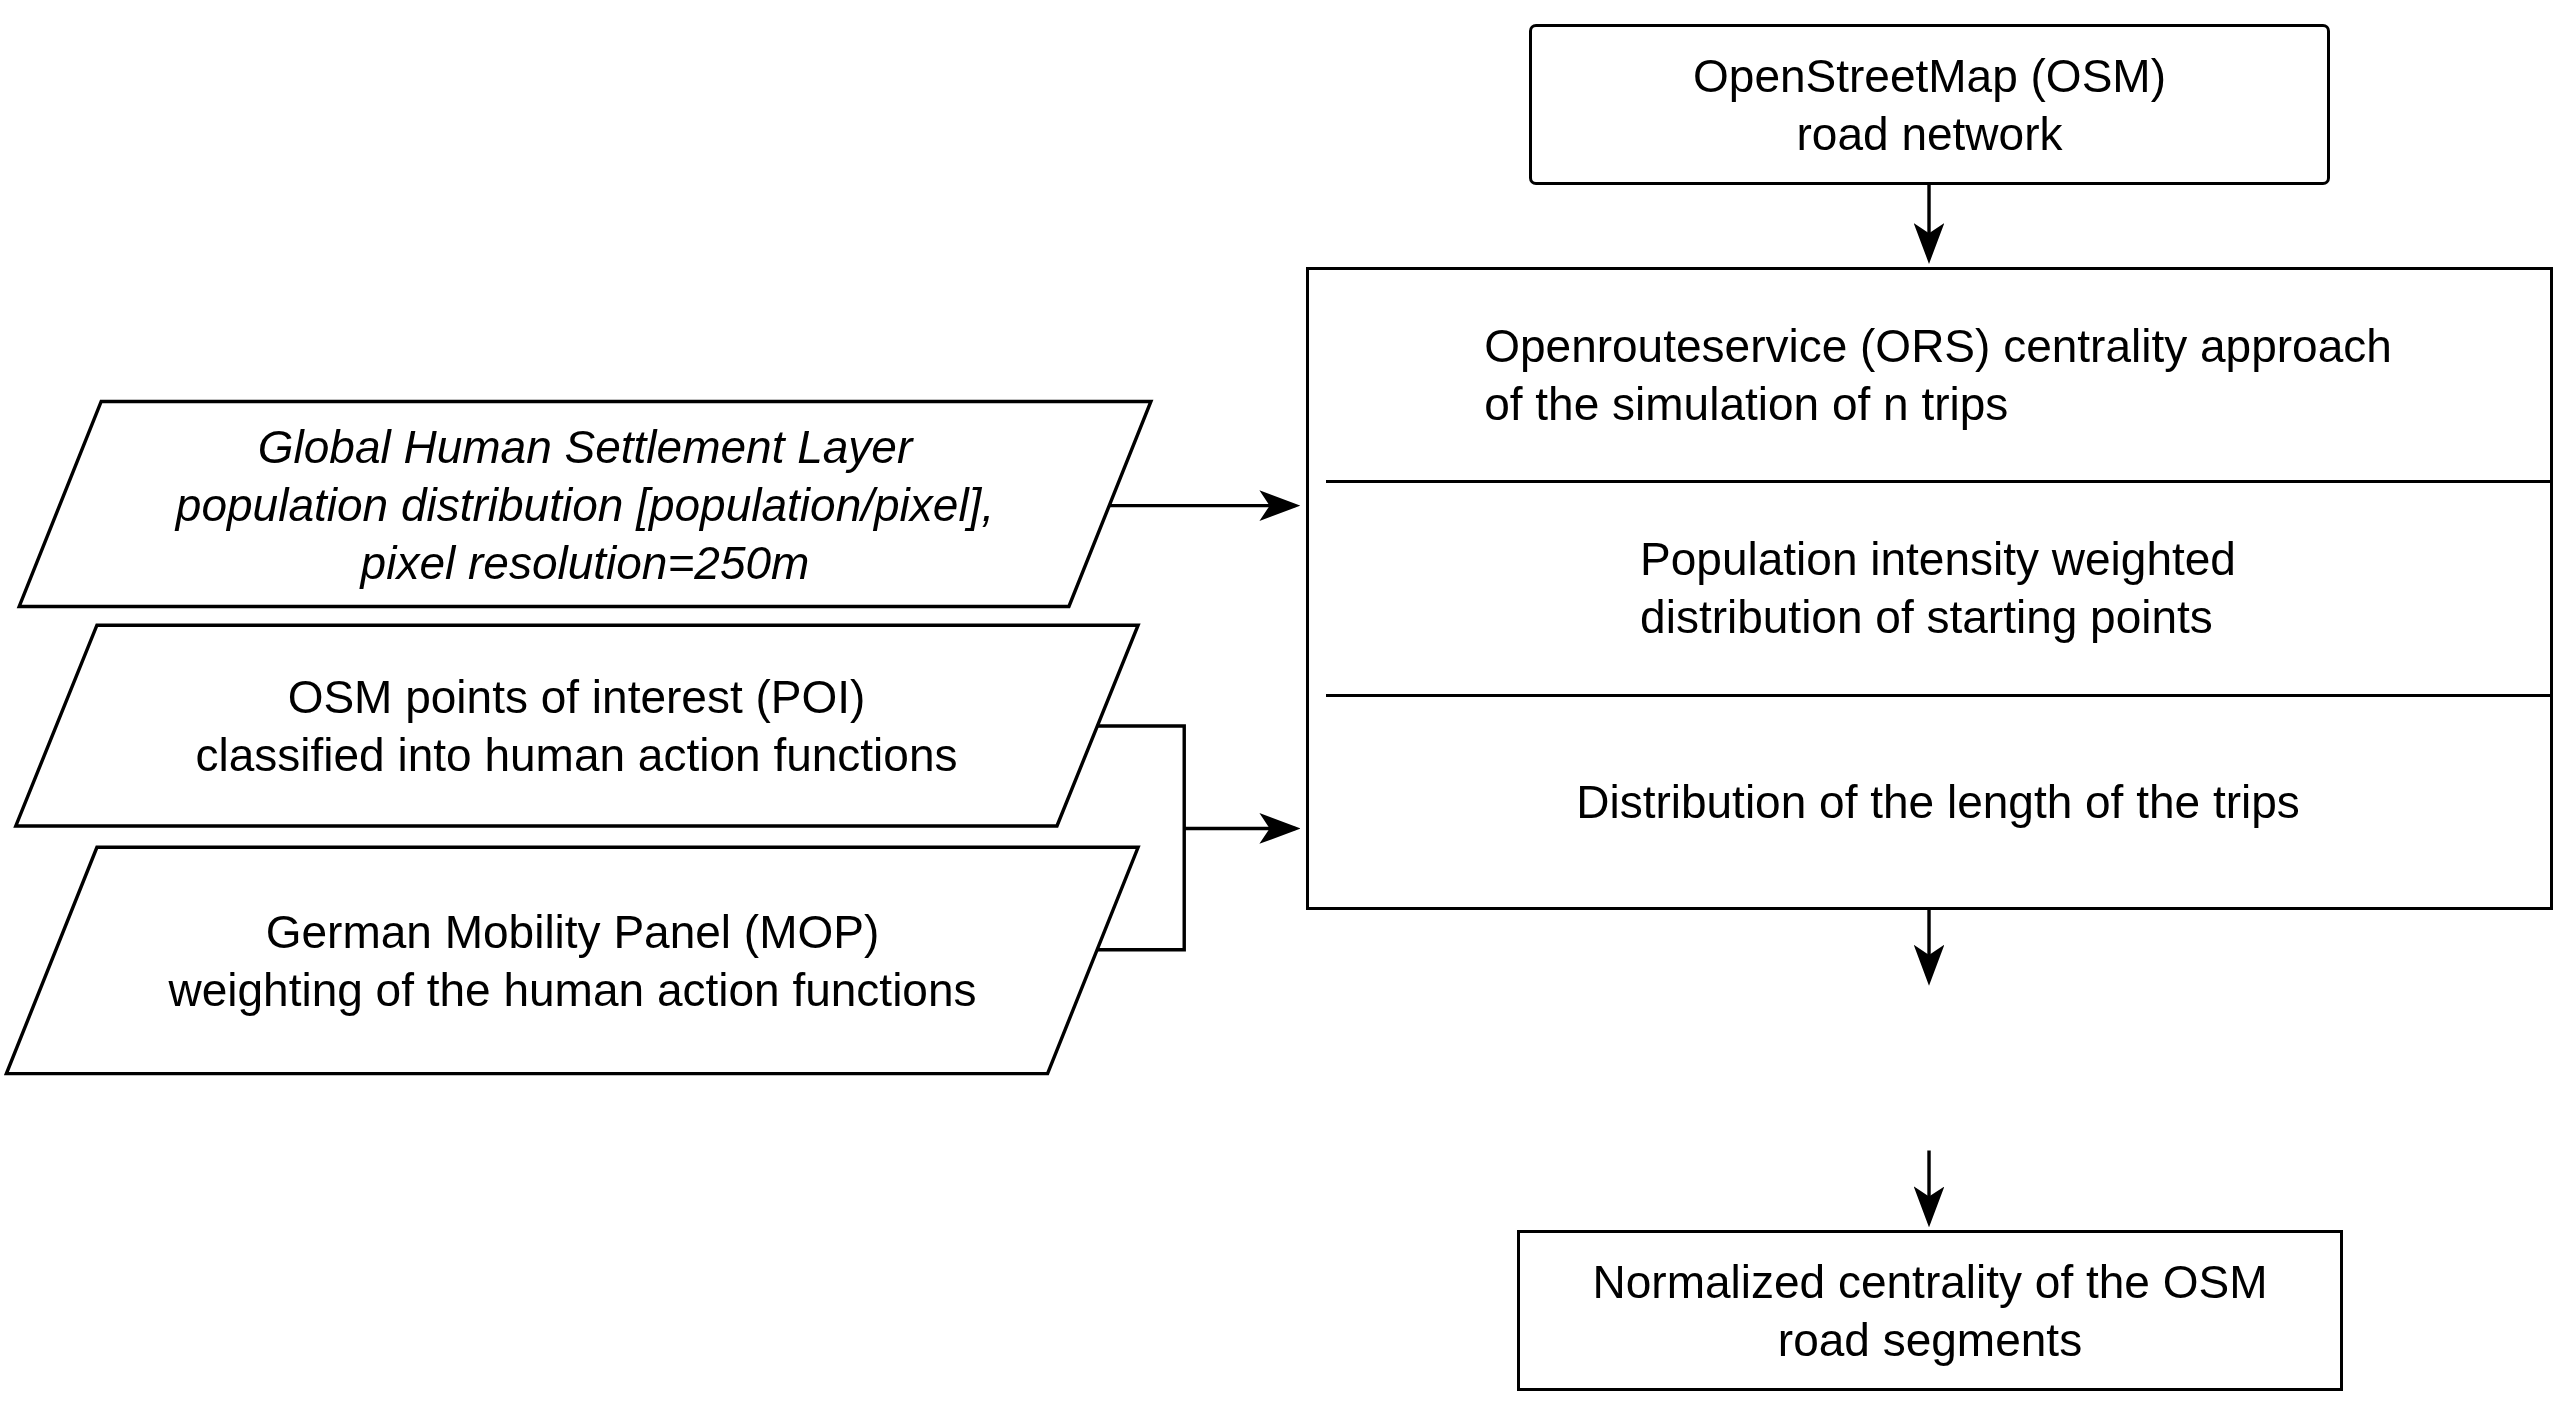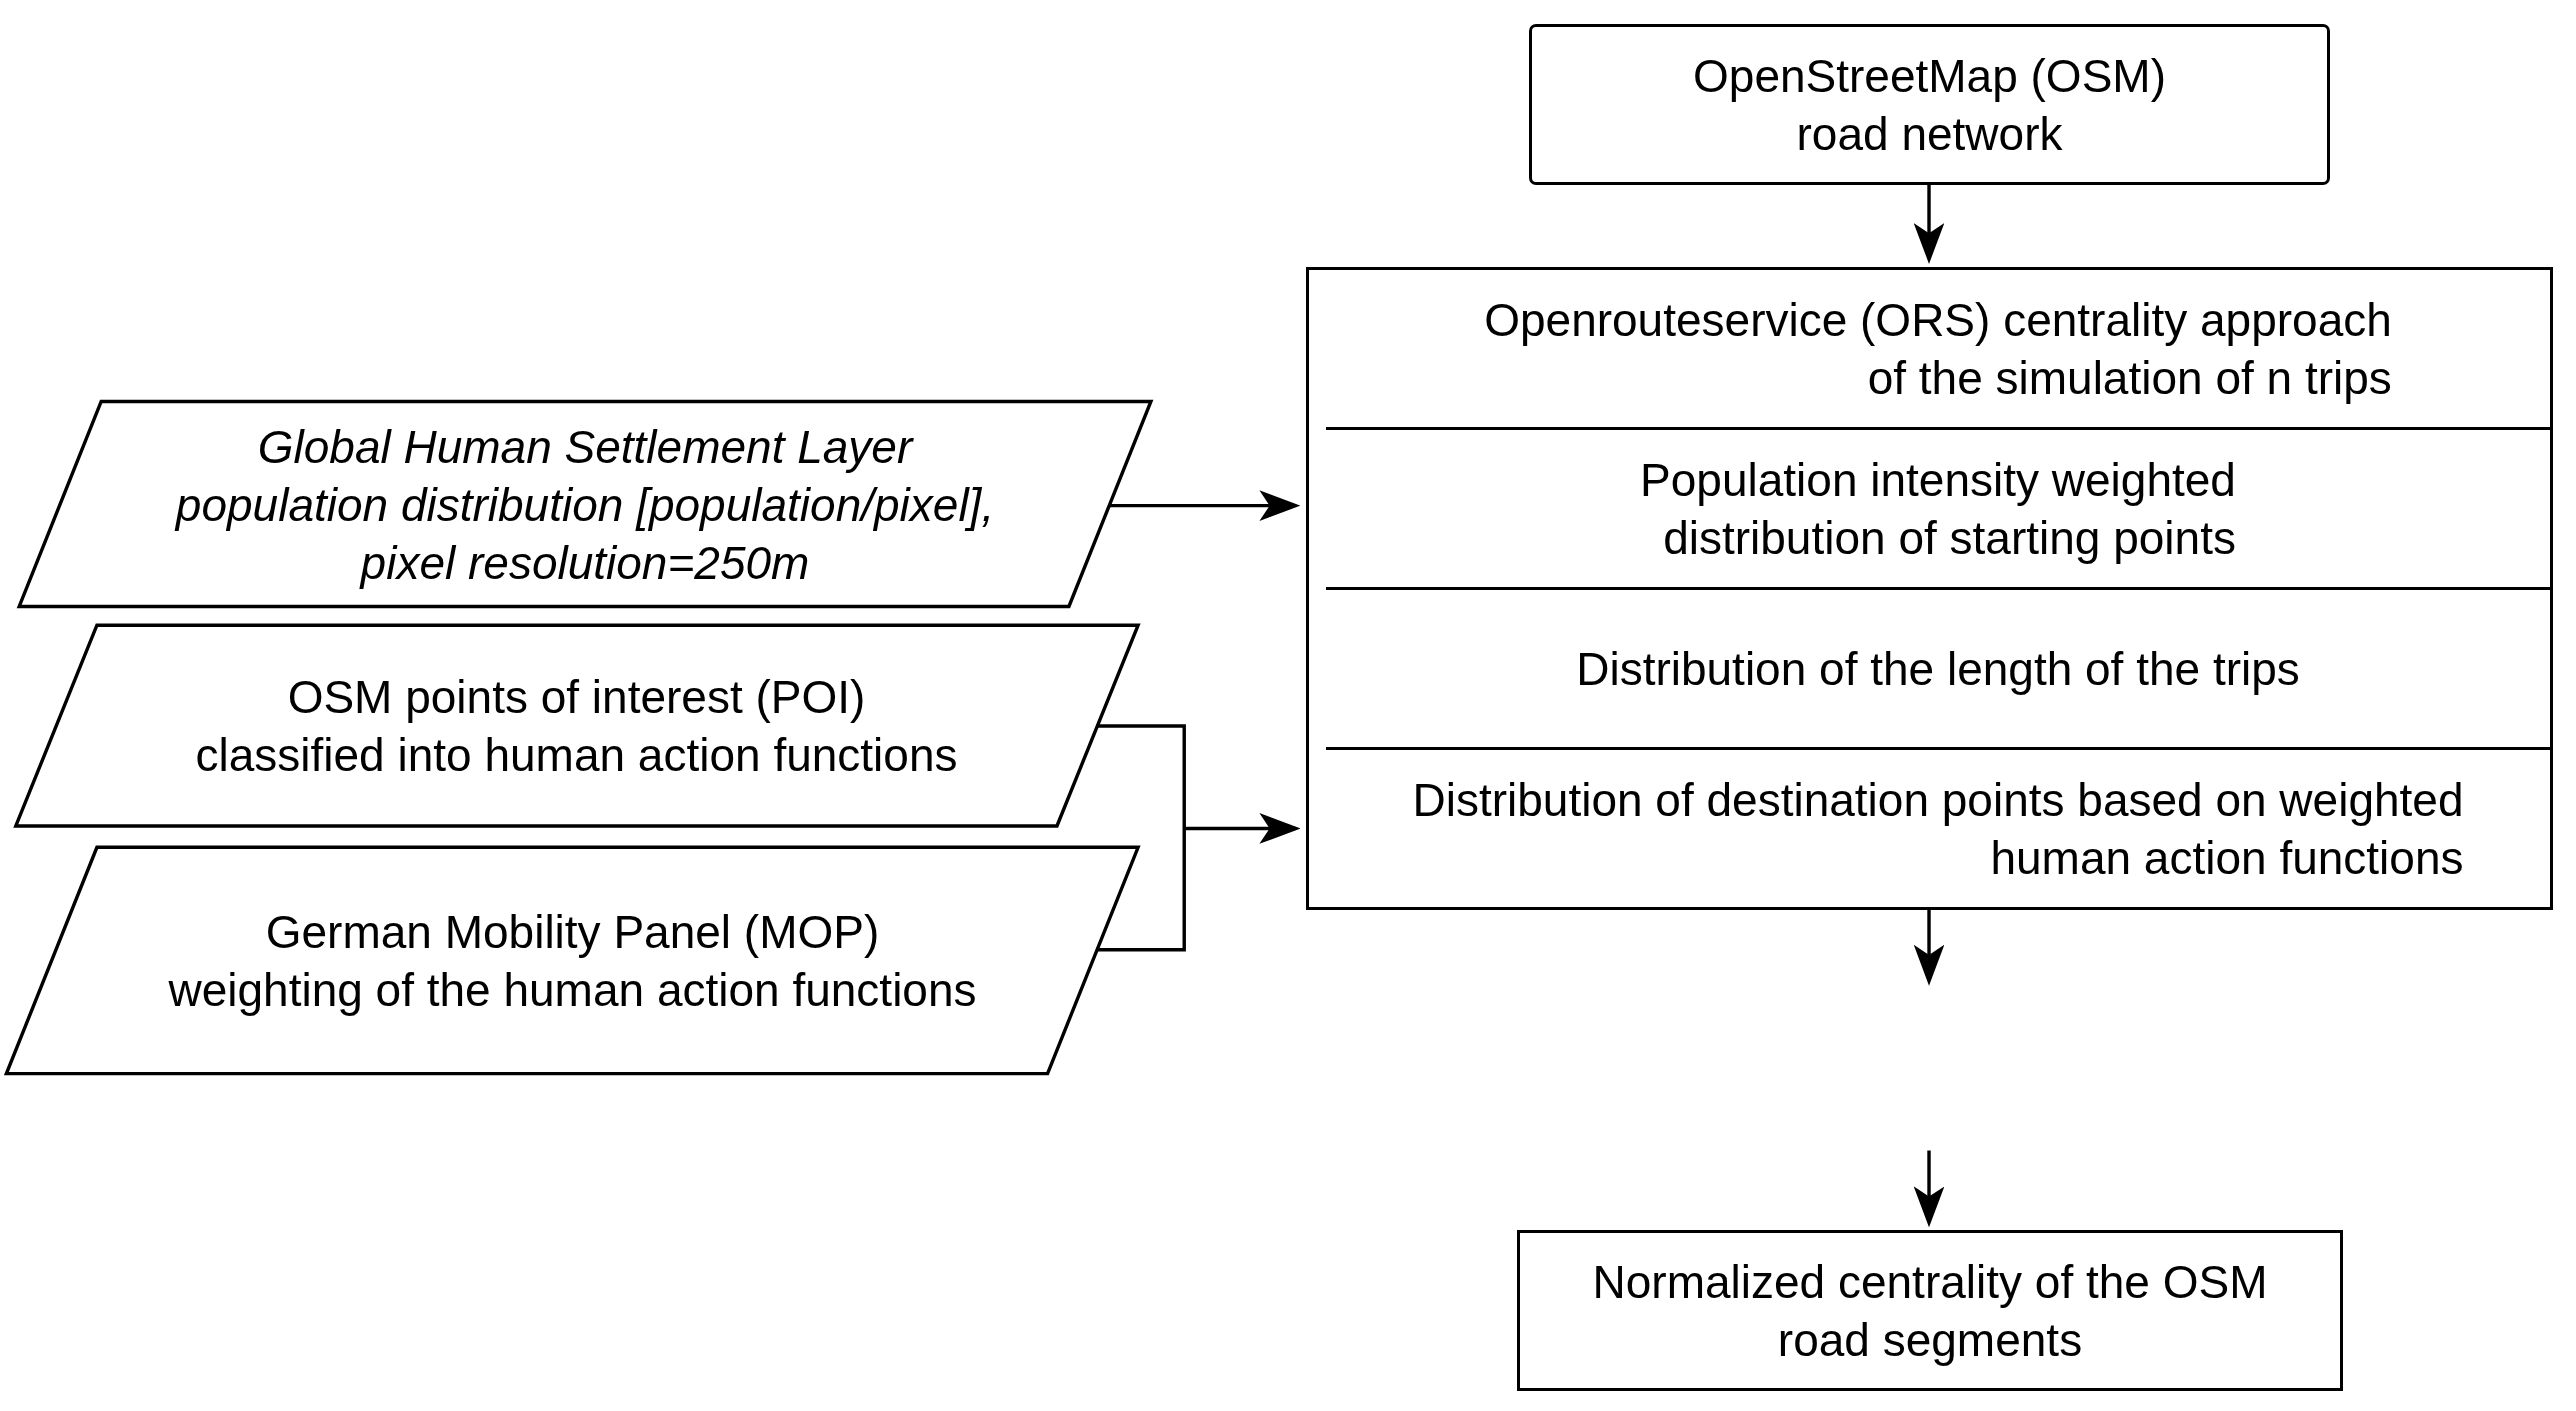--- a/index.html
+++ b/index.html
@@ -43,21 +43,21 @@
     flex-direction: column;
     align-items: stretch;
     justify-content: flex-start;
     padding: 0;
   }
   .process-row {
     flex: 1 1 0;
     display: flex;
     align-items: center;
     justify-content: center;
-    text-align: right;
+    text-align: left;
     white-space: pre-line;
     margin-left: 17px;
   }
   .process-row + .process-row {
     border-top: 3.4px solid #000000;
   }
   .para-label {
     position: absolute;
     display: flex;
     align-items: center;
@@ -97,22 +97,20 @@
     <span>OpenStreetMap (OSM)
 road network</span>
   </div>
 
   <div class="node process" style="left:1306px; top:267px; width:1247px; height:643px;">
     <div class="process-row">Openrouteservice (ORS) centrality approach
 of the simulation of n trips</div>
     <div class="process-row">Population intensity weighted
 distribution of starting points</div>
     <div class="process-row">Distribution of the length of the trips</div>
-    <div class="process-row">Distribution of destination points based on weighted
-human action functions</div>
   </div>
 
   <div class="para-label" style="left:68px; top:402px; width:1034px; height:205px;font-style:italic;">Global Human Settlement Layer
 population distribution [population/pixel],
 pixel resolution=250m</div>
   <div class="para-label" style="left:64px; top:625px; width:1025px; height:201px;">OSM points of interest (POI)
 classified into human action functions</div>
   <div class="para-label" style="left:60px; top:848px; width:1025px; height:226px;">German Mobility Panel (MOP)
 weighting of the human action functions</div>
 

